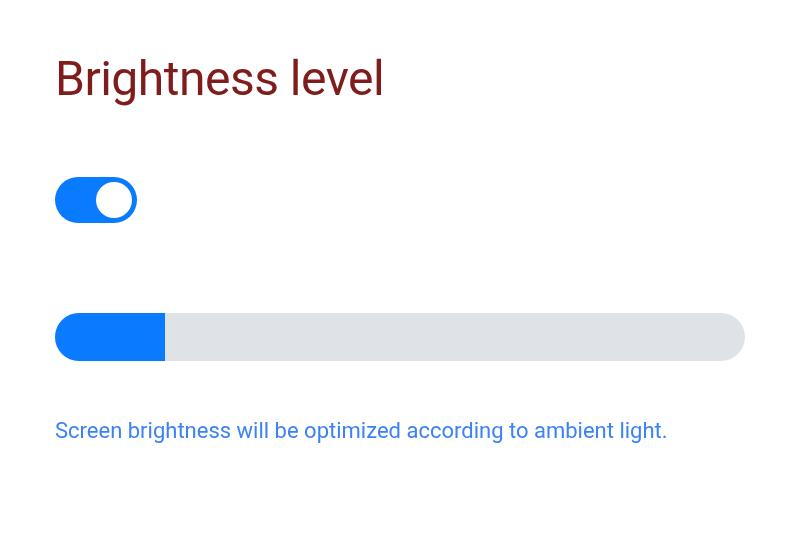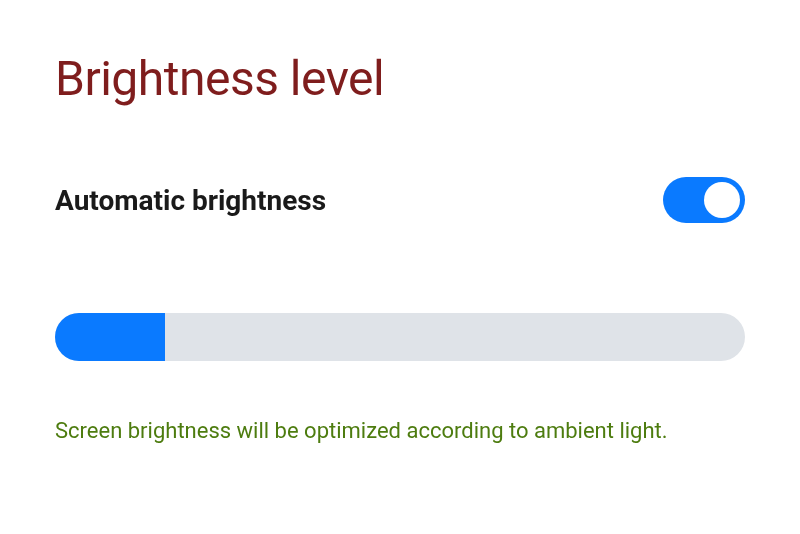--- a/index.html
+++ b/index.html
@@ -64,31 +64,30 @@
       position: absolute;
       top: 0;
       left: 0;
       height: 100%;
       background: #0a7aff;
       border-radius: 24px 0 0 24px;
     }
     .description {
       font-size: 22px;
       font-weight: 400;
-      color: #4d7c0f;
+      color: #3b82f6;
       line-height: 1.4;
     }
   </style>
 </head>
 <body>
 
 <h1 class="page-title">Brightness level</h1>
 
 <div class="setting-row">
-  <span class="setting-label">Automatic brightness</span>
   <div class="toggle">
     <div class="toggle-thumb"></div>
   </div>
 </div>
 
 <div class="slider">
   <div class="slider-fill" style="width:16%"></div>
 </div>
 
 <p class="description">Screen brightness will be optimized according to ambient light.</p>

